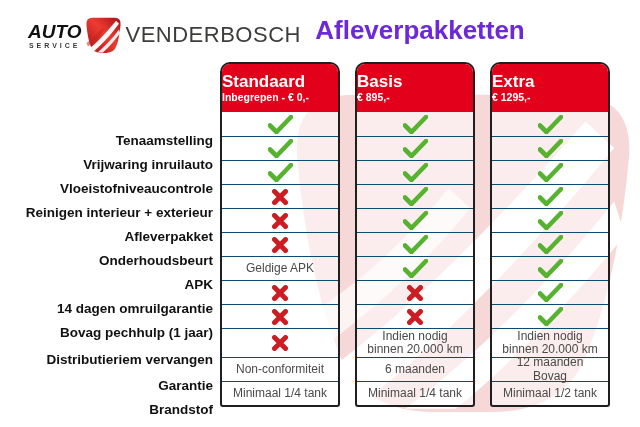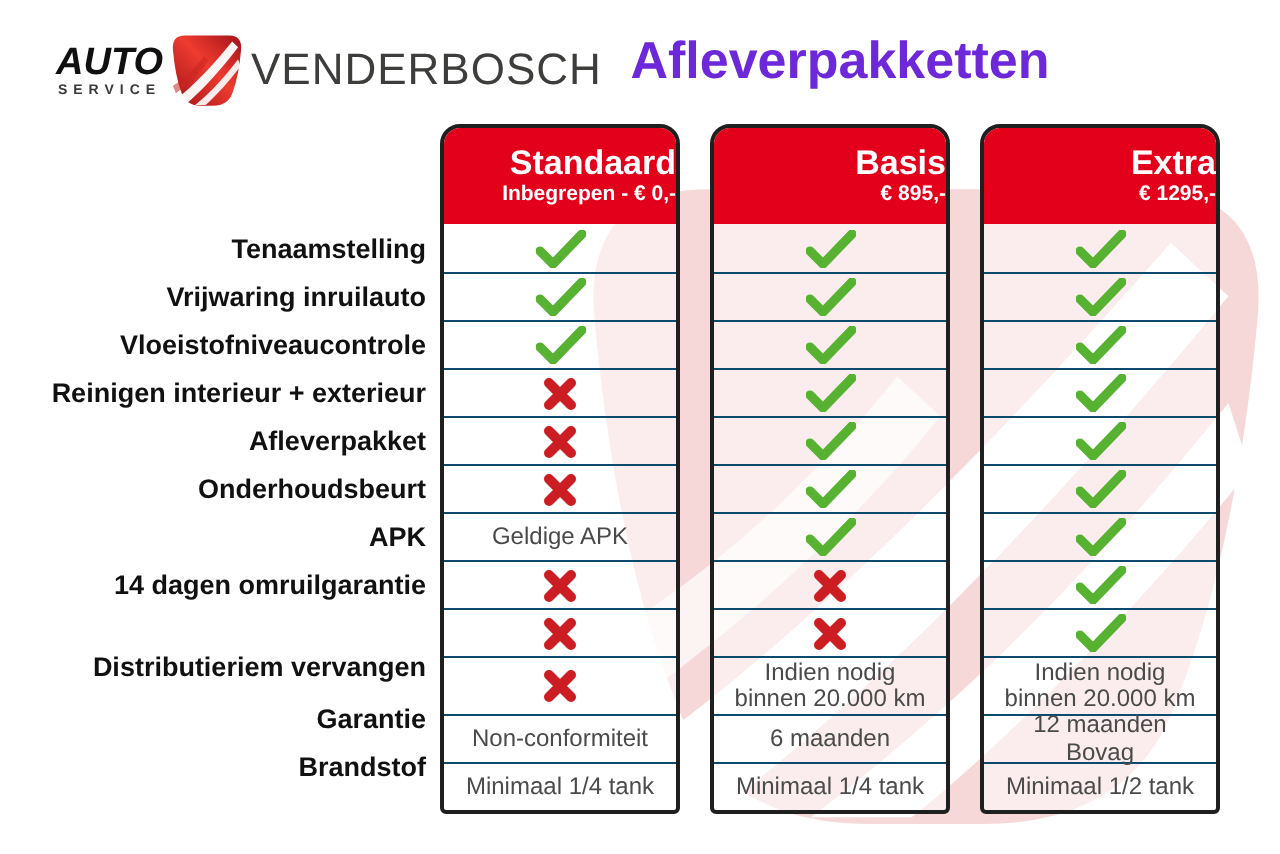--- a/index.html
+++ b/index.html
@@ -14,31 +14,31 @@
   .logo-service { font-size:7px; letter-spacing:3px; font-weight:bold; color:#3a3a3a; margin-top:1px; }
   .logo-shield { width:37px; height:41px; margin:0 3px 0 1px; }
   .logo-company { font-size:22px; color:#3d3d3b; letter-spacing:.5px; }
   .page-title { position:absolute; left:288px; top:15px; width:264px; text-align:center;
                 font-size:26px; font-weight:bold; color:#6d28d9; }
 
   
   .watermark { position:absolute; left:283px; top:88px; width:360px; height:334px; opacity:.8; }
 
   
-  .labels { position:absolute; left:0; top:112px; width:213px; }
+  .labels { position:absolute; left:0; top:128px; width:213px; }
   .label-row { height:24px; display:flex; align-items:center; justify-content:flex-end;
                font-size:13.5px; font-weight:bold; color:#111; border-top:1px solid transparent; }
   .label-row:first-child { border-top:none; }
-  .label-row.tall { height:29px;margin-top:14px; }
+  .label-row.tall { height:29px; }
 
   
   .columns { position:absolute; left:220px; top:62px; right:30px; display:flex; gap:15px; }
   .col { flex:1; border:2px solid #1f1f1f; border-radius:10px 10px 3px 3px; overflow:hidden;
          background:rgba(255,255,255,.55); }
-  .col-header { height:48px; display:flex; flex-direction:column; align-items:flex-end;
+  .col-header { height:48px; display:flex; flex-direction:column; align-items:flex-start;
                 justify-content:center; color:#fff; }
   .col-title { font-size:17px; font-weight:bold; line-height:1.05; }
   .col-price { font-size:10.5px; font-weight:bold; margin-top:1px; }
   .row { height:24px; display:flex; align-items:center; justify-content:center;
          border-top:1px solid #0c4a6e; text-align:center; }
   .col-header + .row { border-top:none; }
   .row.tall { height:29px; }
   .cell-text { font-size:12px; color:#4a4a4a; line-height:1.12; max-width:98px; }
 </style>
 </head>
@@ -78,20 +78,21 @@
 
   <div class="labels" id="labels">
       <div class="label-row">Tenaamstelling</div>
       <div class="label-row">Vrijwaring inruilauto</div>
       <div class="label-row">Vloeistofniveaucontrole</div>
       <div class="label-row">Reinigen interieur + exterieur</div>
       <div class="label-row">Afleverpakket</div>
       <div class="label-row">Onderhoudsbeurt</div>
       <div class="label-row">APK</div>
       <div class="label-row">14 dagen omruilgarantie</div>
+      <div class="label-row">Bovag pechhulp (1 jaar)</div>
       <div class="label-row tall">Distributieriem vervangen</div>
       <div class="label-row">Garantie</div>
       <div class="label-row">Brandstof</div>
     </div>
 
   <div class="columns" id="columns">
       <div class="col">
         <div class="col-header" style="background: rgb(226, 0, 26);">
           <div class="col-title">Standaard</div>
           <div class="col-price">Inbegrepen - € 0,-</div>

